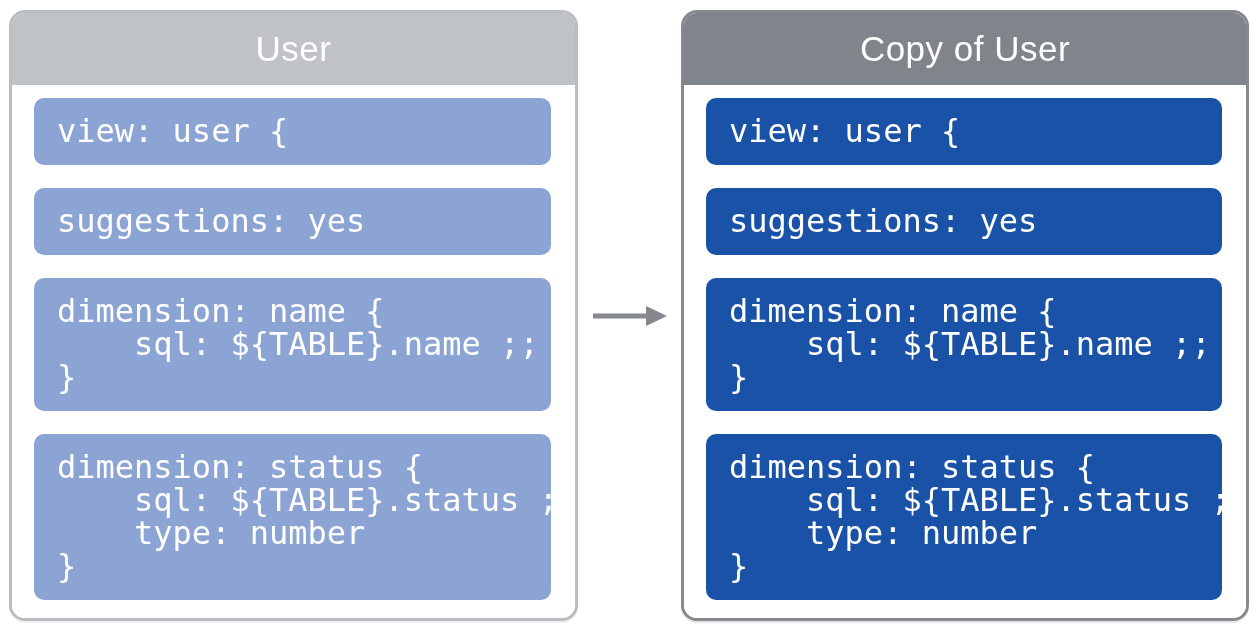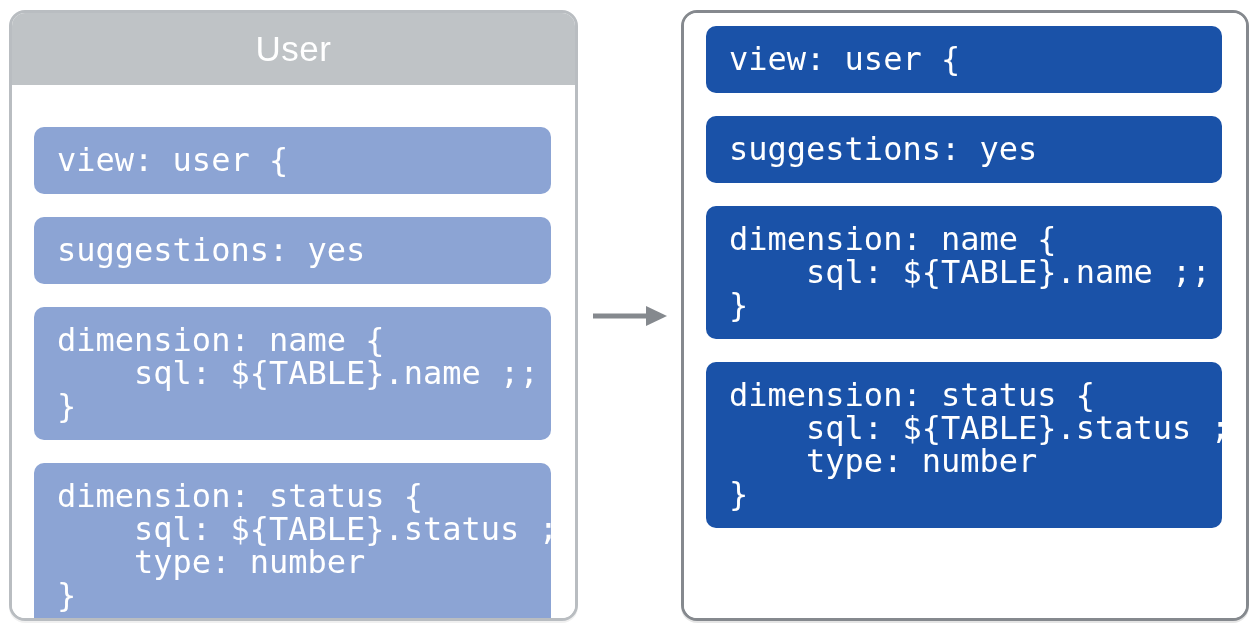--- a/index.html
+++ b/index.html
@@ -24,21 +24,20 @@
     overflow: hidden;
     display: flex;
     flex-direction: column;
     background: #ffffff;
   }
 
   .panel.left {
     flex: 0 0 569px;
     border: 3px solid var(--left-border, #b9bdc1);
     box-shadow: 0 2px 0 rgba(0,0,0,0.06);
-    gap: 29px;
   }
 
   .panel.right {
     flex: 0 0 568px;
     border: 3px solid var(--right-border, #85898e);
     box-shadow: 0 2px 0 rgba(0,0,0,0.10);
   }
 
   .panel-header {
     flex: 0 0 72px;
@@ -112,20 +111,23 @@
   </section>
 
   <div class="arrow-zone">
     <svg width="76" height="24" viewBox="0 0 76 24" aria-hidden="true">
       <line x1="1" y1="12" x2="56" y2="12" stroke="#85898e" stroke-width="5" class="arrow-stroke"></line>
       <polygon points="54,2 75,12 54,22" fill="#85898e" class="arrow-fill"></polygon>
     </svg>
   </div>
 
   <section class="panel right">
+    <header class="panel-header">
+      <span class="panel-title">Copy of User</span>
+    </header>
     <div class="panel-body">
       <pre class="code-block">view: user {</pre>
       <pre class="code-block">suggestions: yes</pre>
       <pre class="code-block">dimension: name {
     sql: ${TABLE}.name ;;
 }</pre>
       <pre class="code-block">dimension: status {
     sql: ${TABLE}.status ;;
     type: number
 }</pre>

